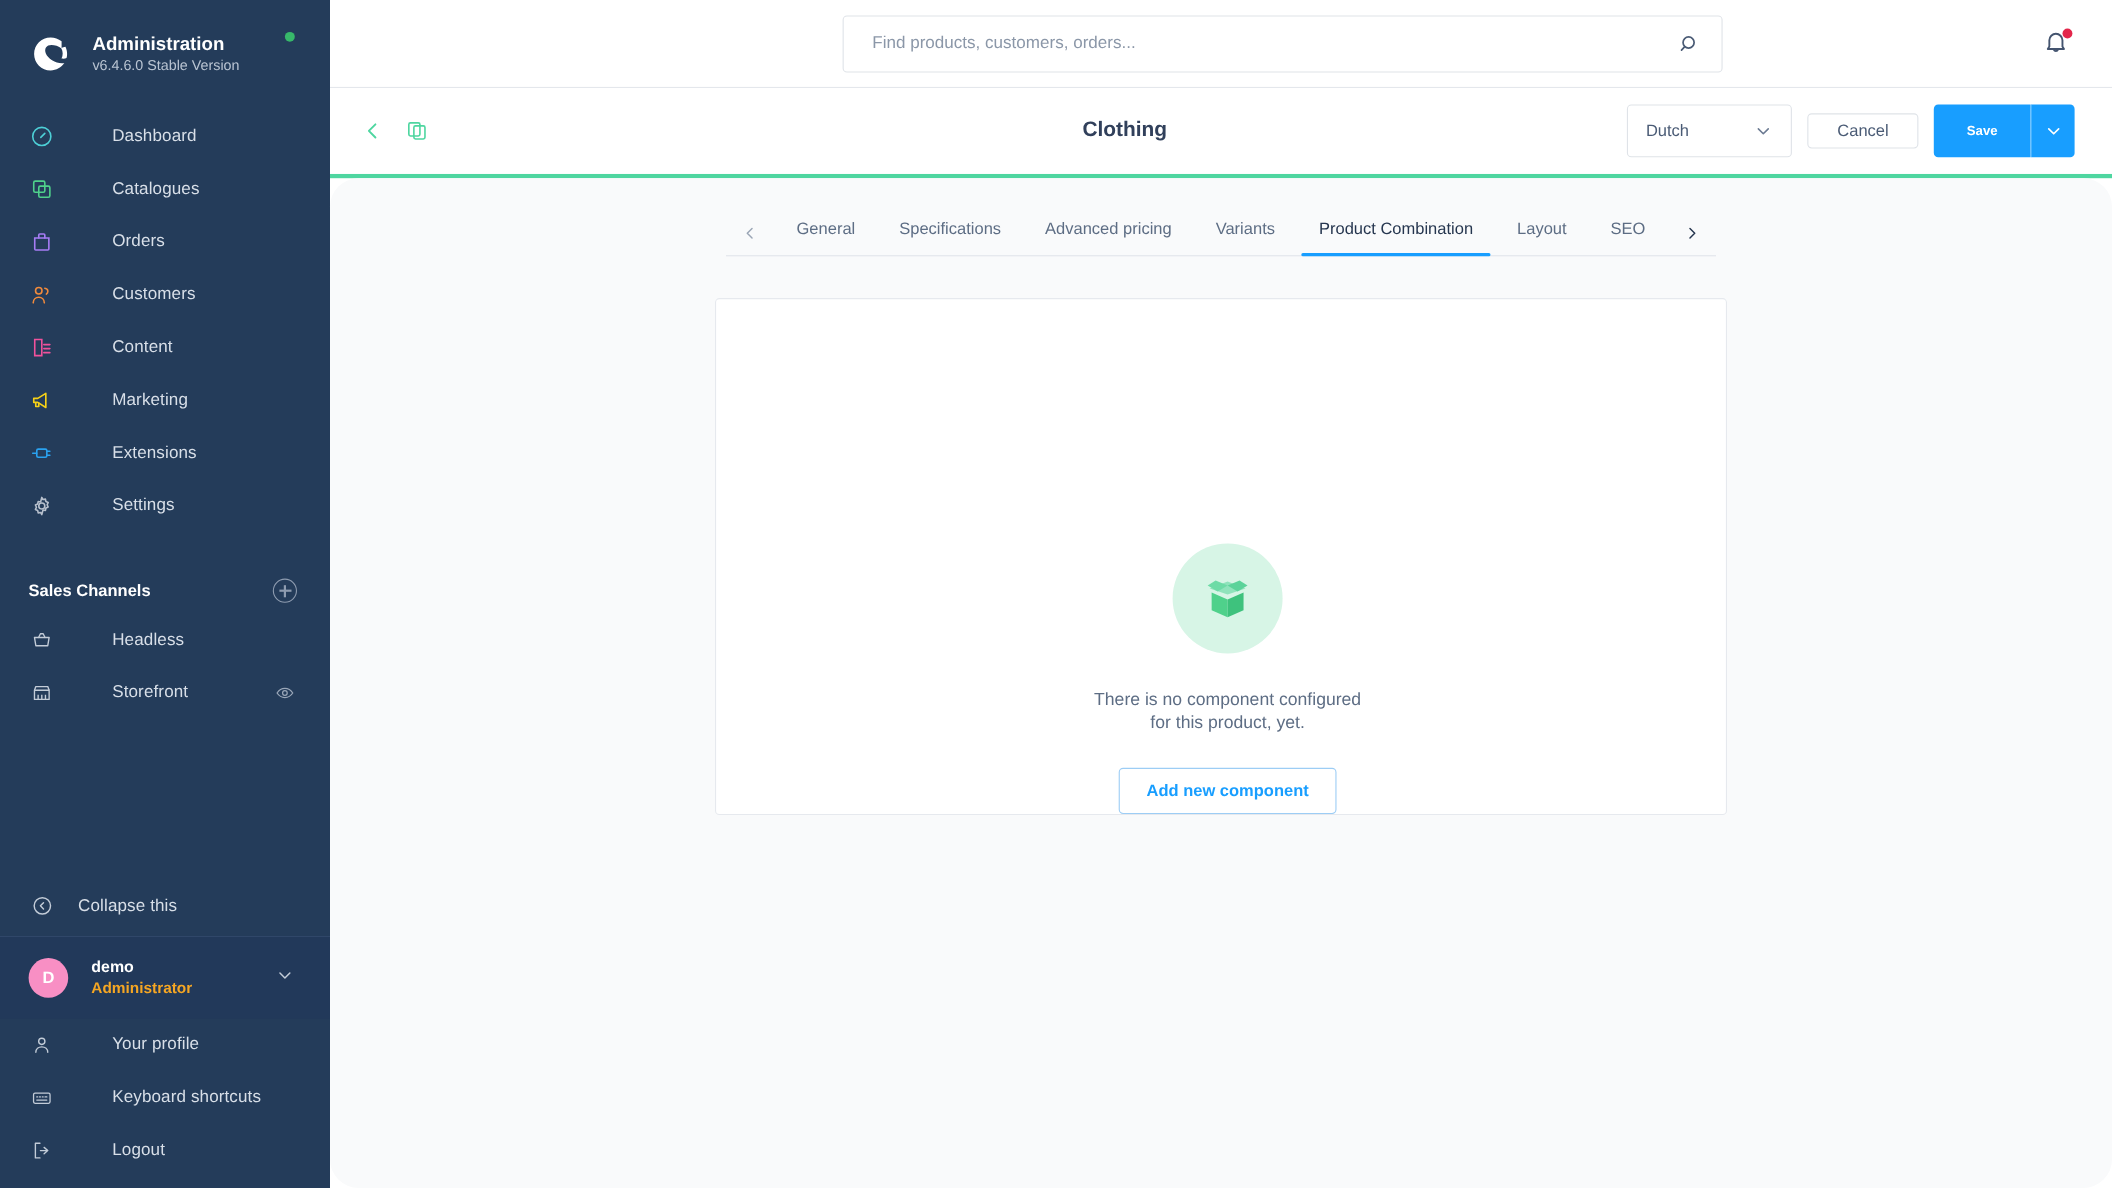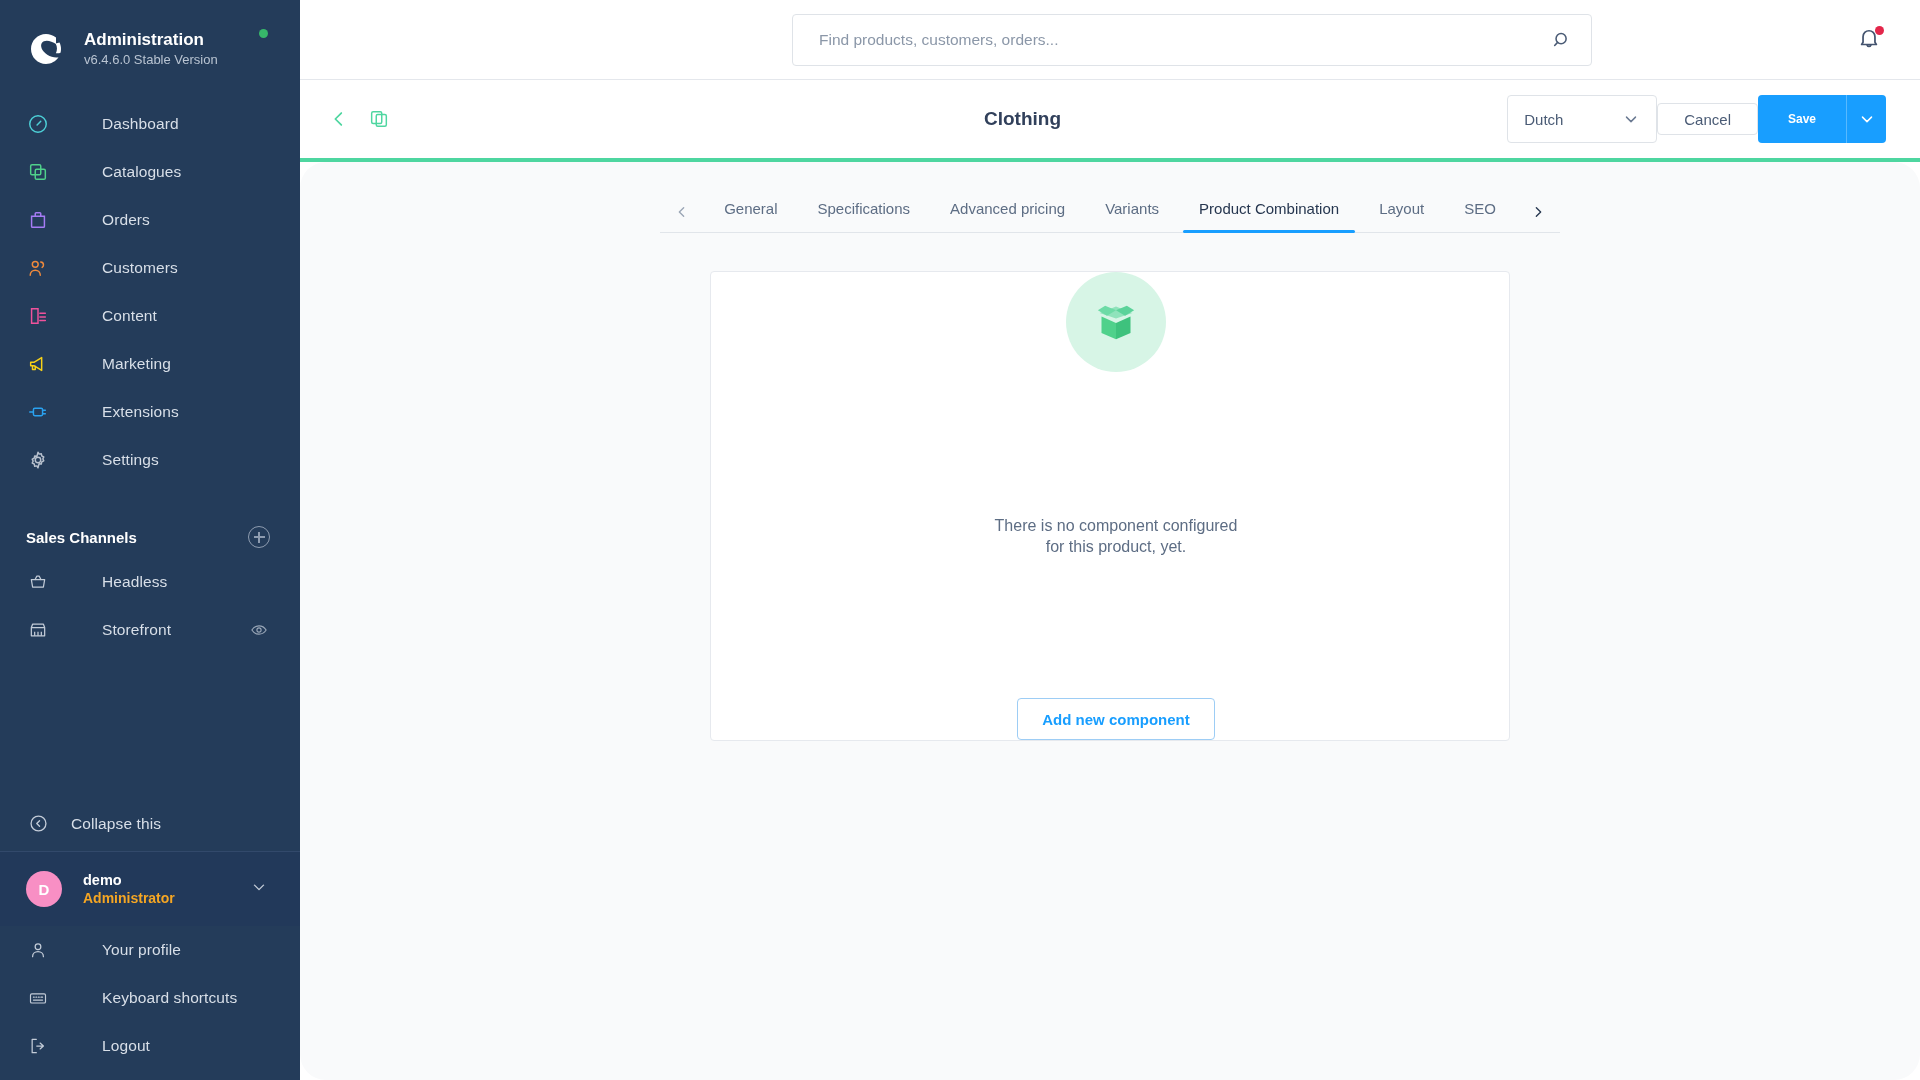--- a/index.html
+++ b/index.html
@@ -101,21 +101,21 @@
   .user-menu .nav-item { height: 48px; }
 
   
   .main { flex: 1 1 auto; height: 1080px; display: flex; flex-direction: column; background: #ffffff; }
 
   .topbar {
     height: 80px; background: #ffffff; border-bottom: 1px solid #e4e7ec;
     display: flex; align-items: center; position: relative; flex: 0 0 80px;
   }
   .search-wrap {
-    position: absolute; left: 492px; width: 800px;
+    position: absolute; left: 466px; width: 800px;
   }
   .search-box {
     position: relative; height: 52px; border: 1px solid #dfe3e8; border-radius: 4px;
     background: #fff; display: flex; align-items: center;
   }
   .search-input {
     border: 0; outline: none; background: transparent;
     font-family: "Liberation Sans", sans-serif; font-size: 15.5px;
     color: #43536b; width: 100%; padding: 0 56px 0 26px; height: 50px;
   }
@@ -135,21 +135,21 @@
   .pagehead {
     height: 78px; background: #ffffff; display: flex; align-items: center;
     padding: 0 34px 0 28px; position: relative; flex: 0 0 78px;
   }
   .head-left { display: flex; align-items: center; gap: 18px; }
   .icon-btn { cursor: pointer; display: flex; align-items: center; justify-content: center; }
   .page-title {
     position: absolute; left: 684px; font-size: 19px; color: #31405b; font-weight: bold;
   }
   .head-actions {
-    margin-left: auto; display: flex; align-items: center; gap: 0;
+    margin-left: auto; display: flex; align-items: center; gap: 14px;
   }
   .lang-select {
     position: relative; width: 150px; height: 48px;
     border: 1px solid #dfe3e8; border-radius: 4px; background: #fff;
     display: flex; align-items: center; padding: 0 16px; cursor: pointer;
   }
   .lang-value { font-size: 15px; color: #4a5b75; }
   .lang-caret { position: absolute; right: 16px; color: #6b7a92; display: flex; }
   .btn-cancel {
     height: 32px; padding: 0 26px; border: 1px solid #dfe3e8; border-radius: 4px;
@@ -190,24 +190,24 @@
     padding: 0 20px 13px; font-size: 15px; color: #5d6d84; cursor: pointer;
     white-space: nowrap; position: relative; line-height: 20px;
   }
   .tab.active { color: #26364f; }
   .tab.active::after {
     content: ""; position: absolute; left: 4px; right: 4px; bottom: -1px;
     height: 3px; background: #189eff; border-radius: 2px;
   }
 
   .card {
-    width: 800px; margin: 38px auto 0;
+    width: 920px; margin: 38px auto 0;
     background: #ffffff; border: 1px solid #e6e9ee; border-radius: 4px;
     height: 470px; display: flex; flex-direction: column;
-    align-items: center; justify-content: space-between; padding-left: 12px;
+    align-items: center; justify-content: flex-end; padding-left: 12px;
   }
   .empty-circle {
     width: 100px; height: 100px; border-radius: 50%; background: #d7f5e6;
     display: flex; align-items: center; justify-content: center;
   }
   .empty-text {
     margin-top: 32px; text-align: center; color: #5d6d84;
     font-size: 16px; line-height: 21px;
   }
   .btn-add {

